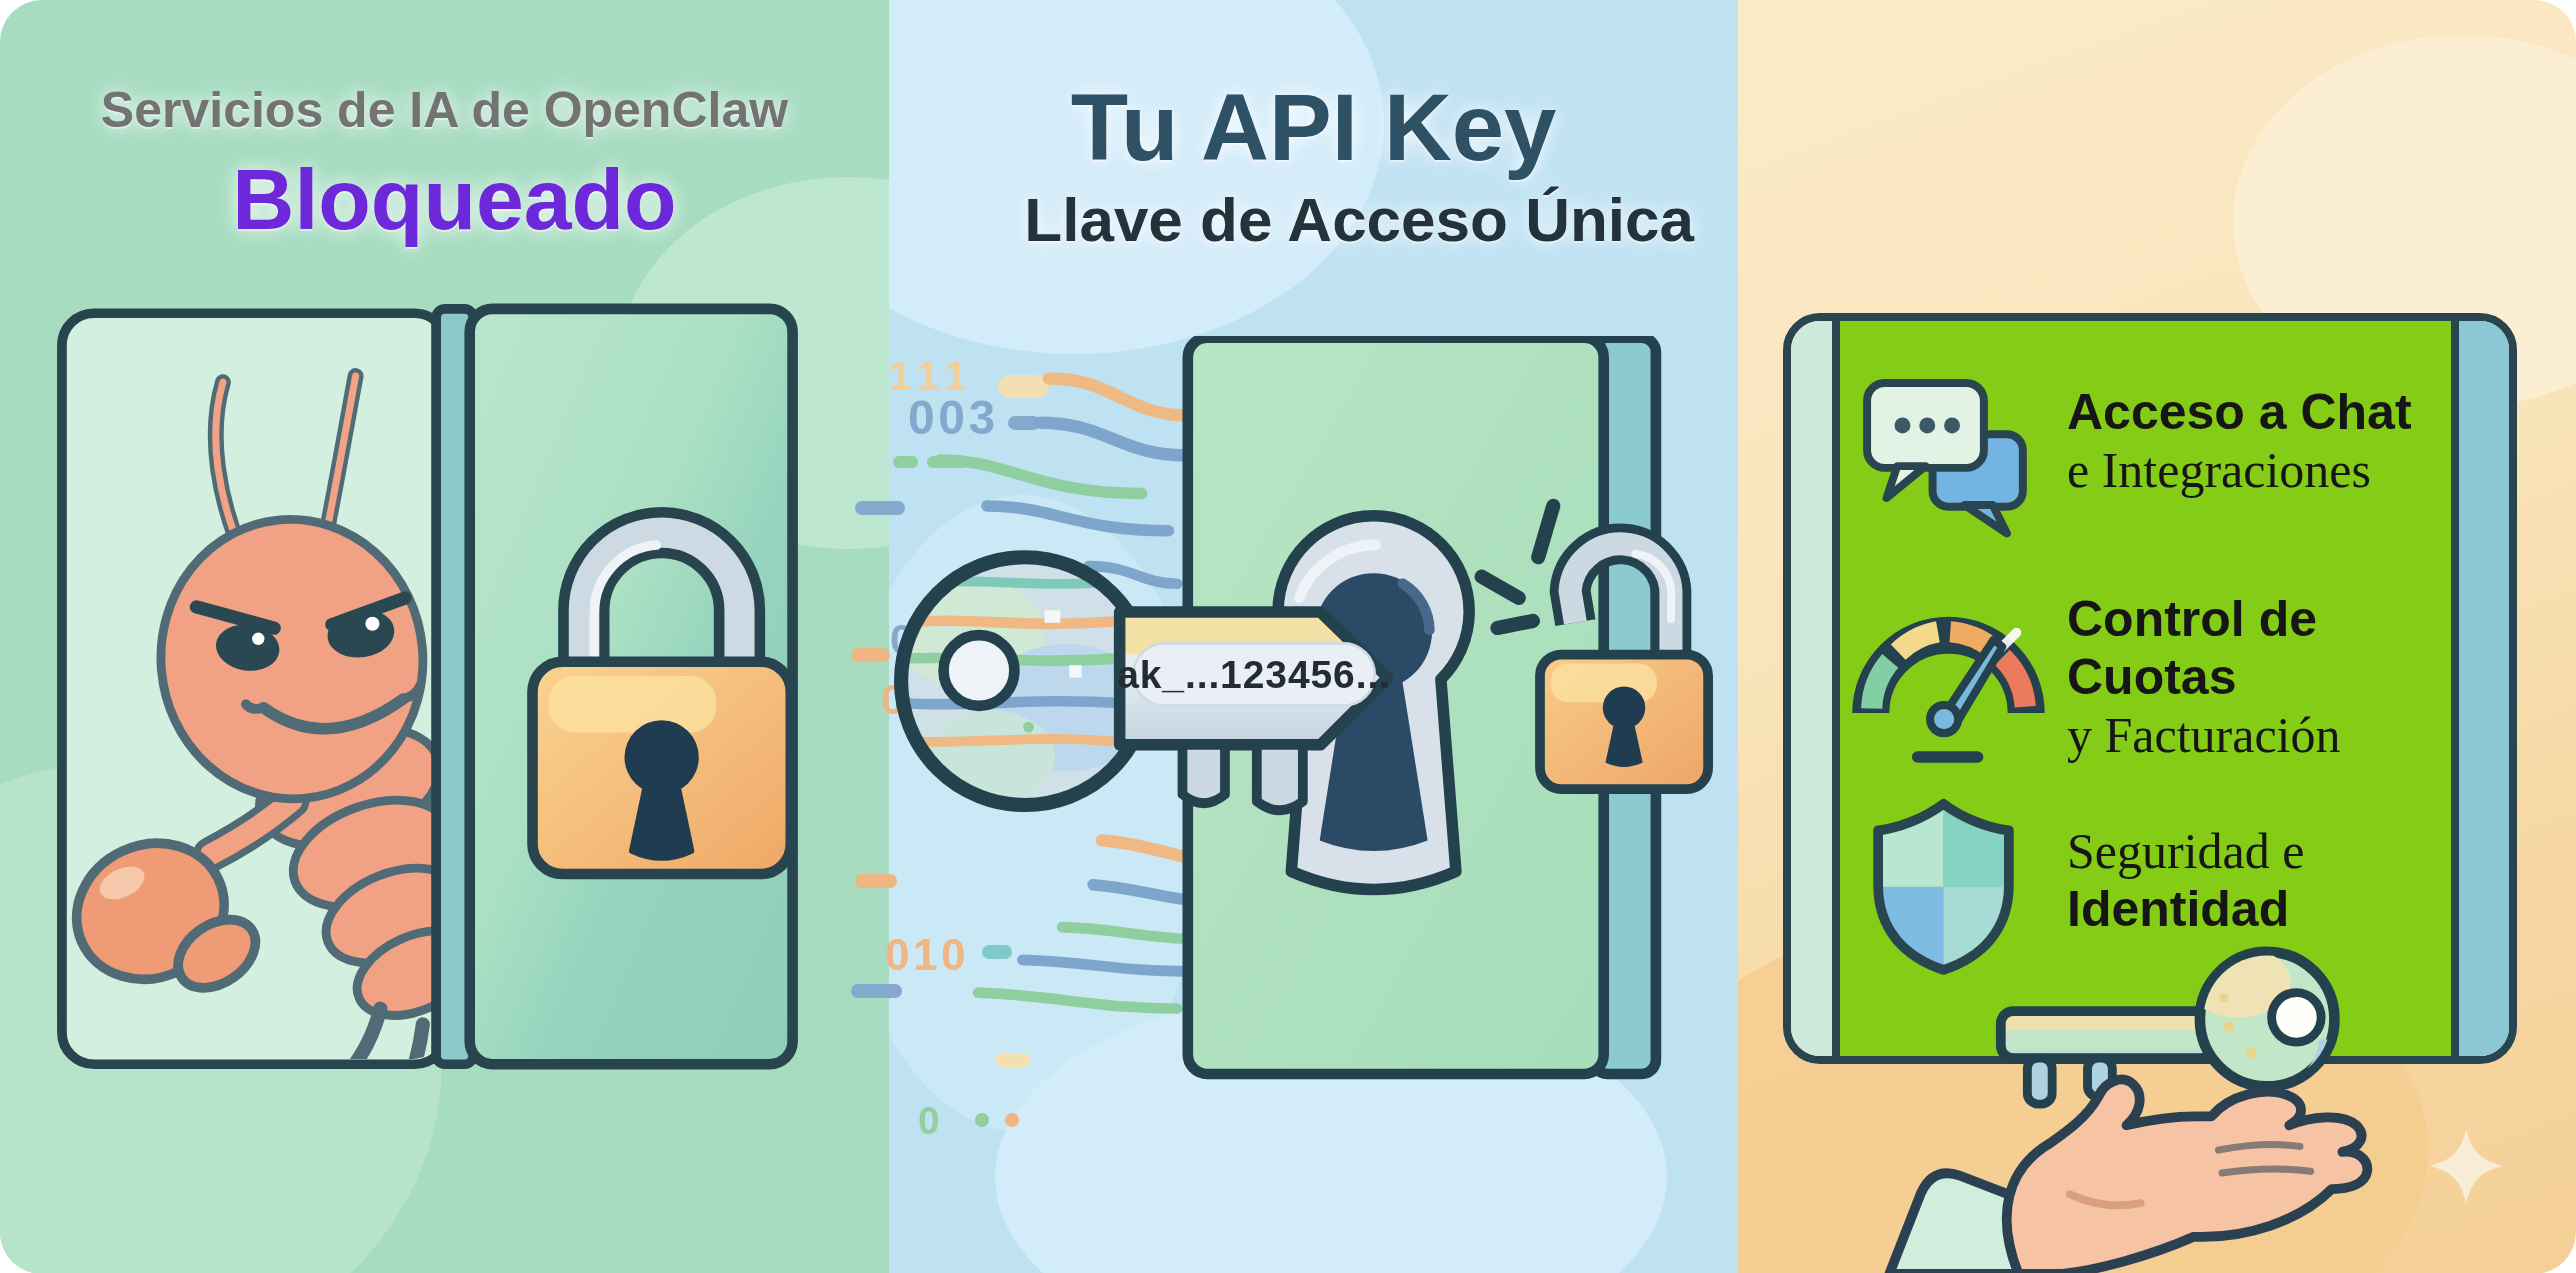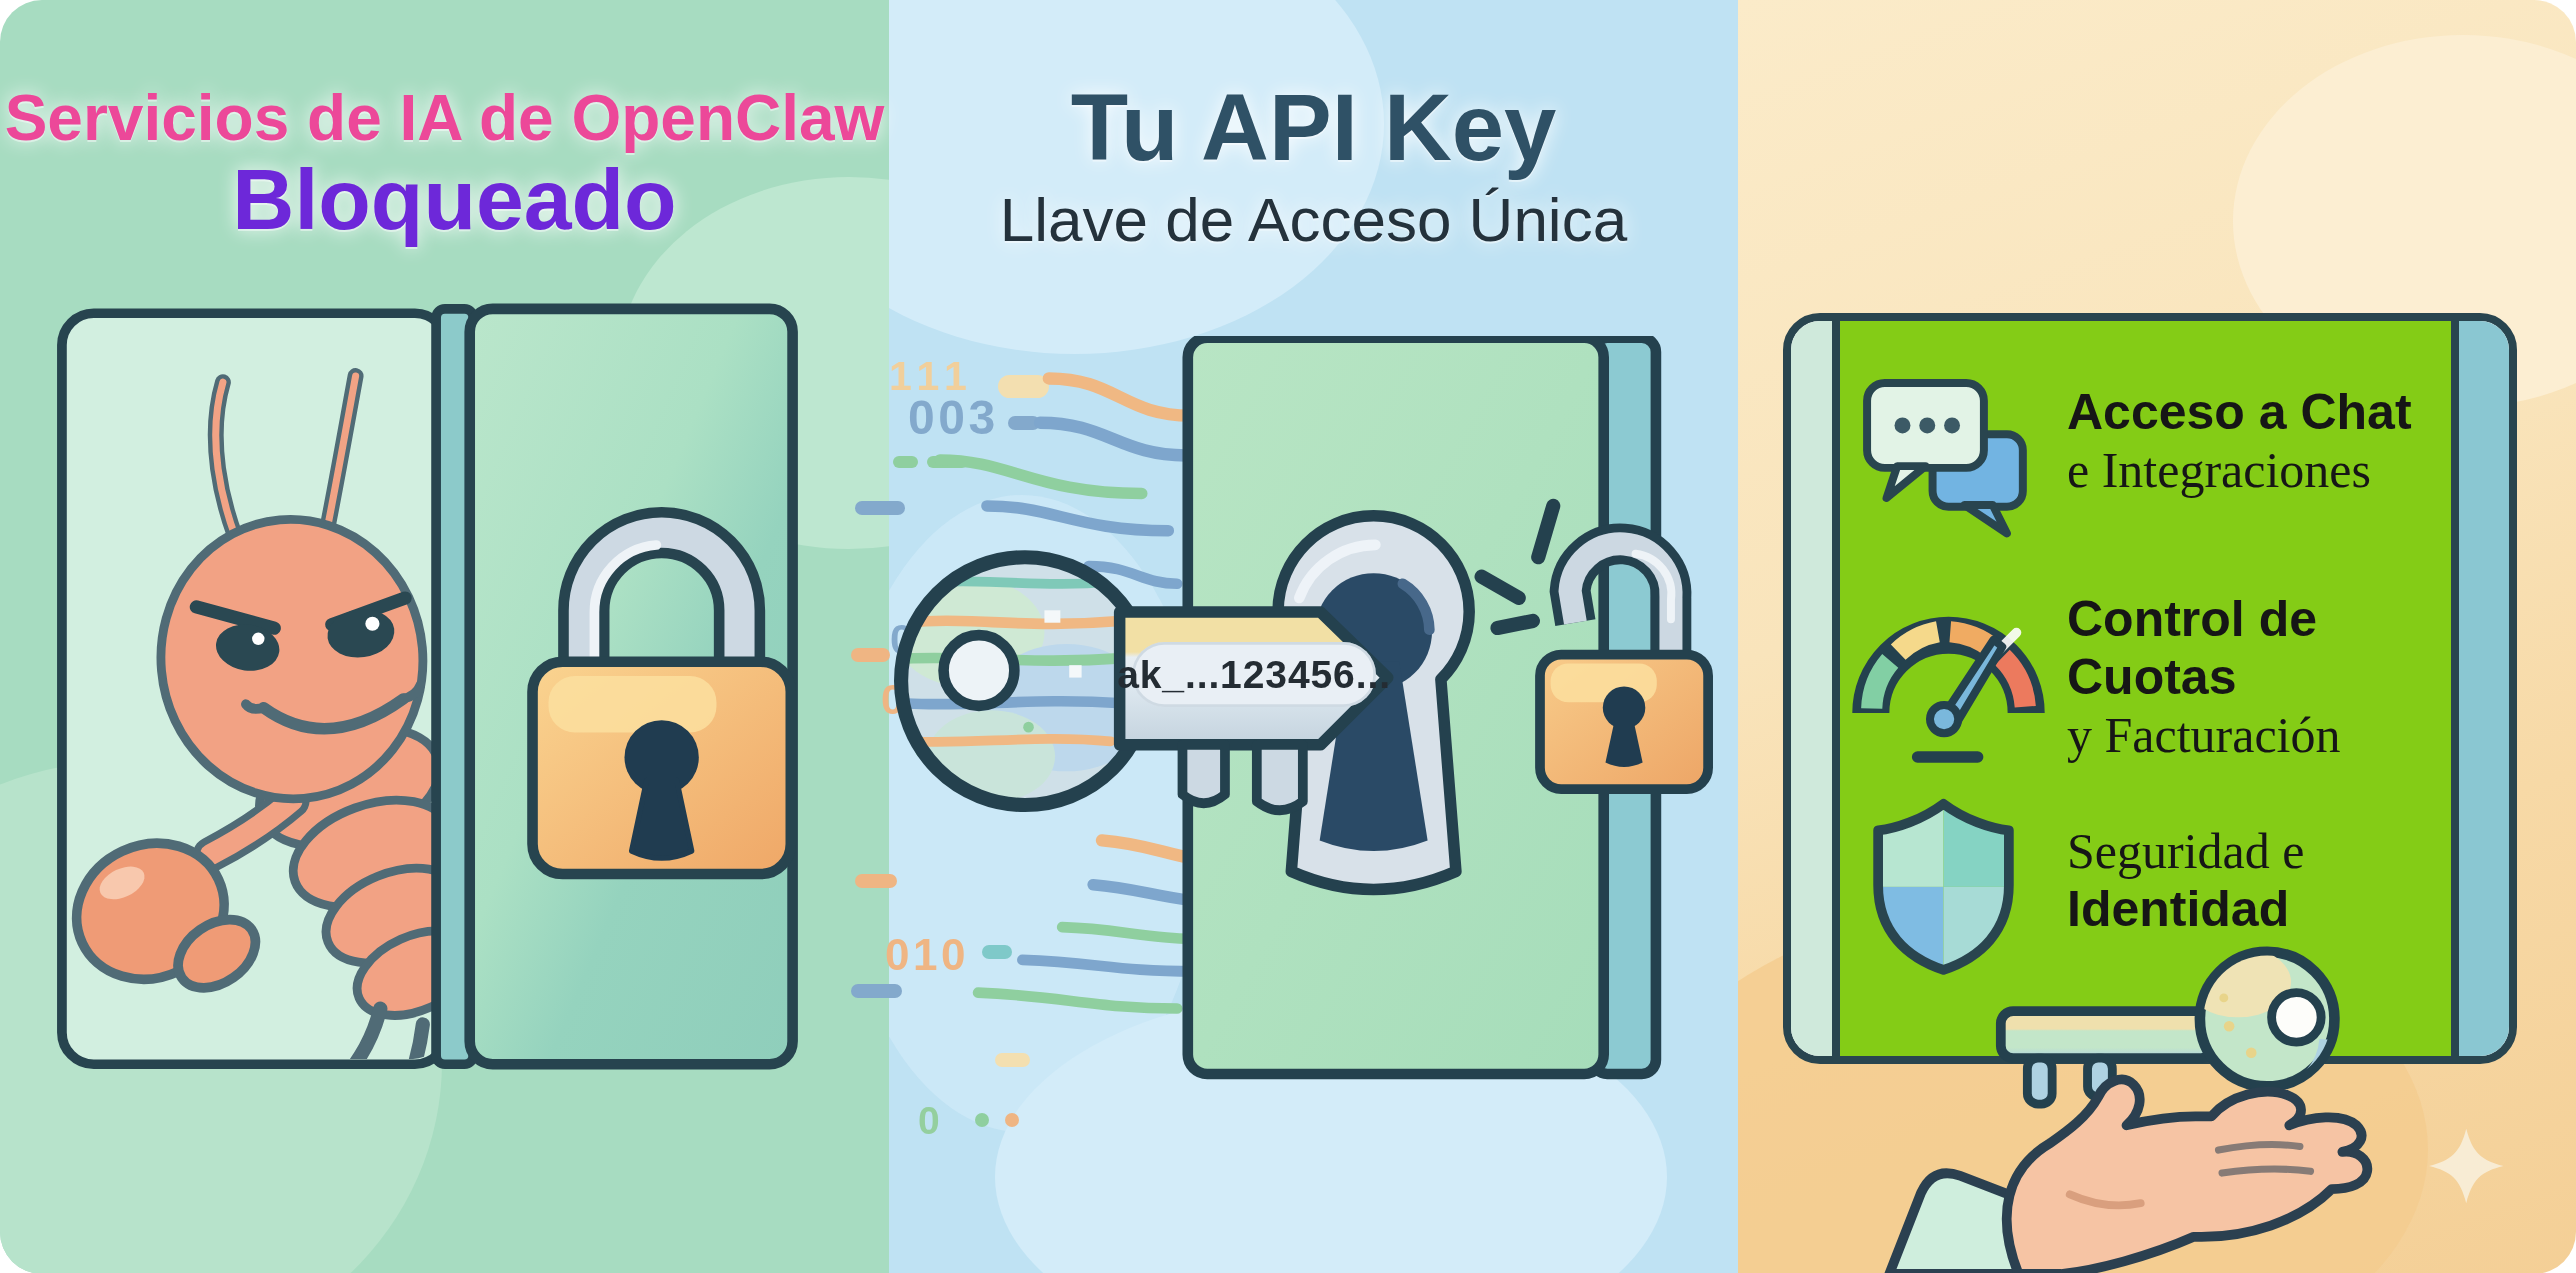--- a/index.html
+++ b/index.html
@@ -6,24 +6,24 @@
   body{font-family:"Liberation Sans","DejaVu Sans",sans-serif;}
   .stage{position:relative;width:2576px;height:1274px;border-radius:42px;overflow:hidden;background:#ffffff;}
   .abs{position:absolute;}
   .bg{position:absolute;top:0;height:1274px;overflow:hidden;}
   .bg-left{left:0;width:889px;background:#a7dcc1;}
   .bg-mid{left:889px;width:849px;background:#bfe2f3;}
   .bg-right{left:1738px;width:838px;background:linear-gradient(160deg,#fbebc9 0%,#f9e4bb 42%,#f7d9a6 68%,#f4cf96 100%);}
   .blob{position:absolute;border-radius:50%;}
   .title{position:absolute;text-align:center;white-space:nowrap;
          text-shadow:0 0 19.5px rgba(255,255,255,.95),0 1.8px 0 rgba(255,255,255,.45);}
-  .t-left1{left:0;width:889px;top:81px;font-size:64px;font-weight:700;color:#ec4899;}
+  .t-left1{left:0;width:889px;top:81px;font-size:50px;font-weight:700;color:#737373;}
   .t-left2{left:10px;width:889px;top:150px;font-size:86px;font-weight:700;color:#6d28d9;}
   .t-mid1{left:889px;width:849px;top:74px;font-size:94px;font-weight:700;color:#2f5166;}
-  .t-mid2{left:889px;width:849px;top:184px;font-size:62px;font-weight:400;color:#24323c;}
+  .t-mid2{left:845px;width:849px;top:184px;font-size:62px;font-weight:700;color:#24323c;text-align:right;}
   .t-right{left:1738px;width:838px;top:96px;font-size:99px;font-weight:700;color:#2c4a5c;}
   .glyph{position:absolute;font-weight:700;line-height:1;white-space:nowrap;}
   .dash{position:absolute;border-radius:88px;}
   .key-label{position:absolute;left:1132px;top:642px;width:244px;height:65px;border-radius:33px;
              background:#e9eff5;box-shadow:inset 0 0 0 2.7px rgba(160,180,195,.35);
              display:flex;align-items:center;justify-content:center;
              font-size:39px;font-weight:700;color:#242c33;letter-spacing:0.9px;}
   .card{position:absolute;left:1783px;top:313px;width:734px;height:751px;border:8.8px solid #29454f;
         border-radius:37px;overflow:hidden;display:flex;background:#fdfdfa;box-sizing:border-box;}
   .card-strip-left{width:41px;background:#cfe9db;border-right:8px solid #29454f;}

